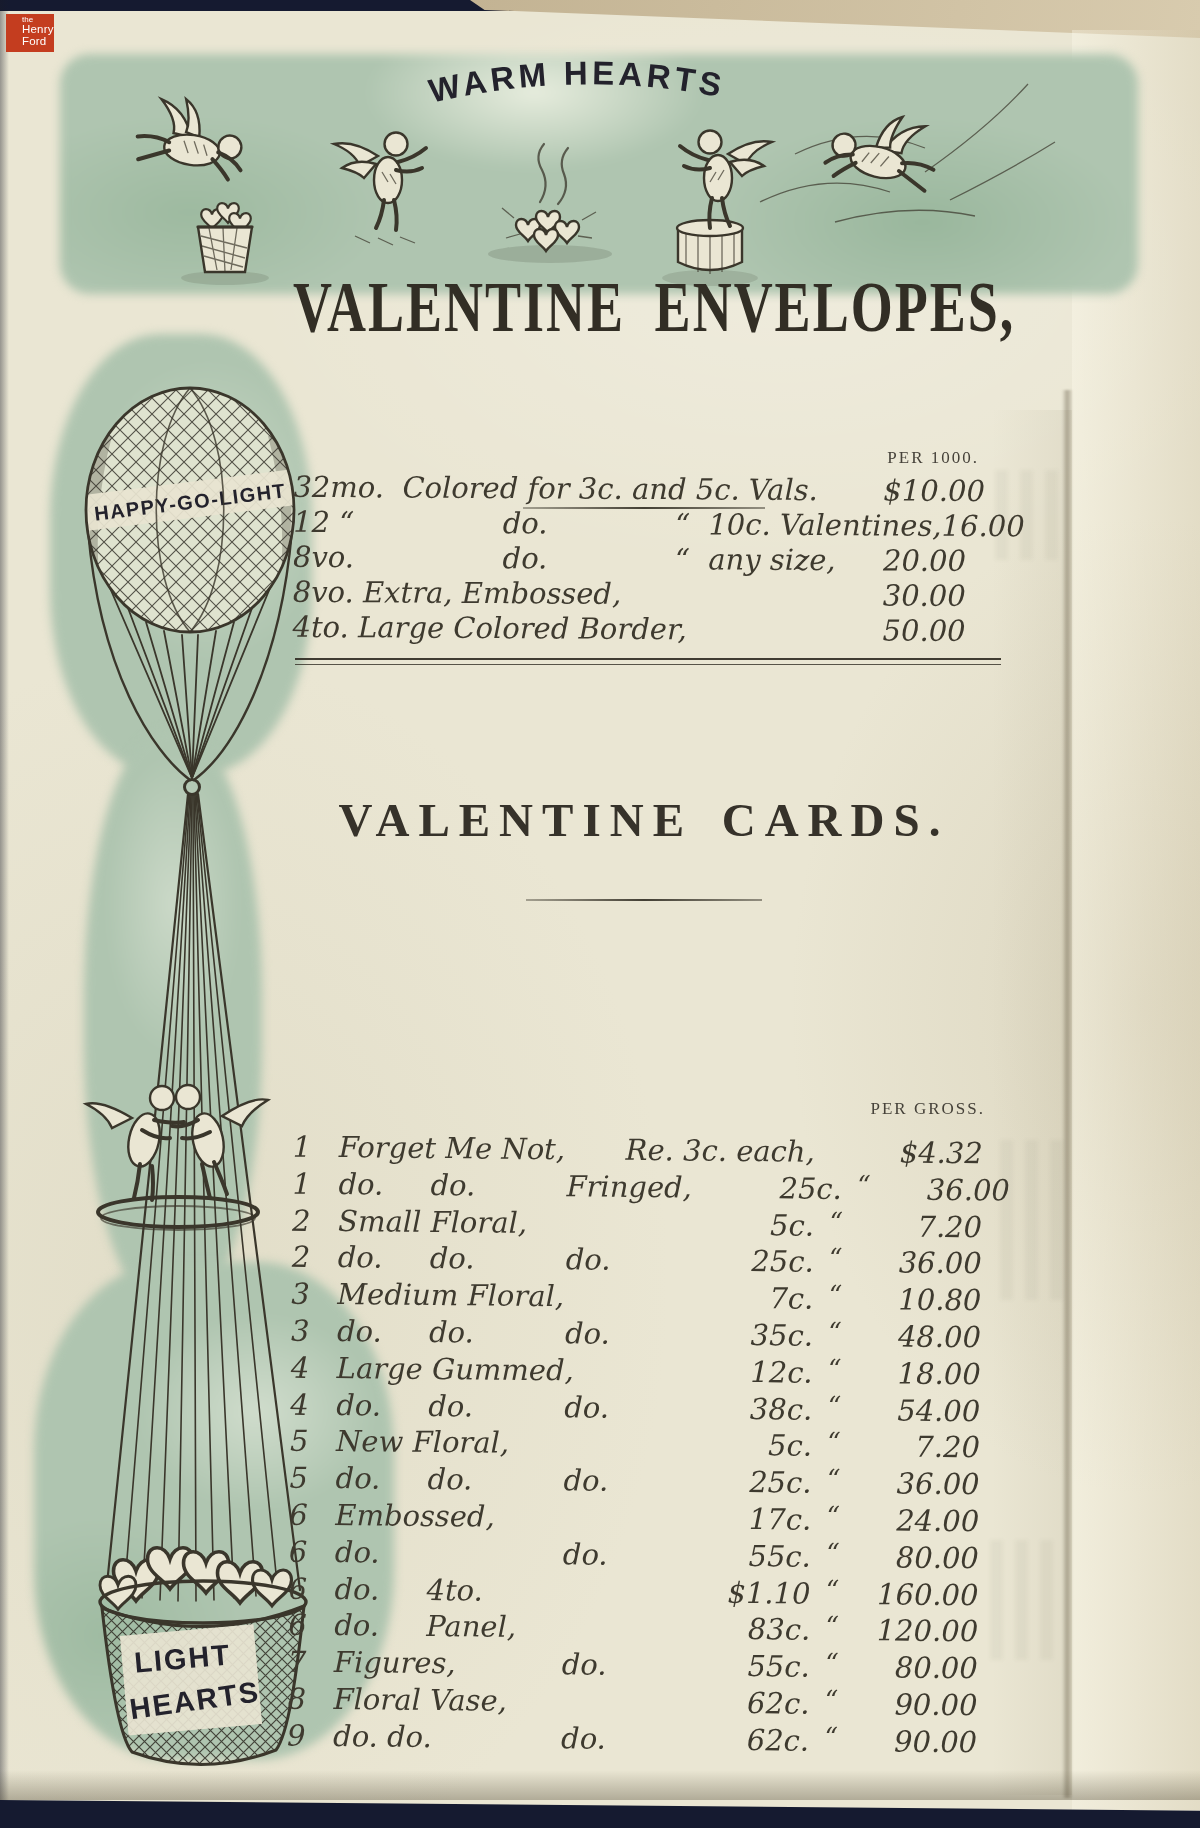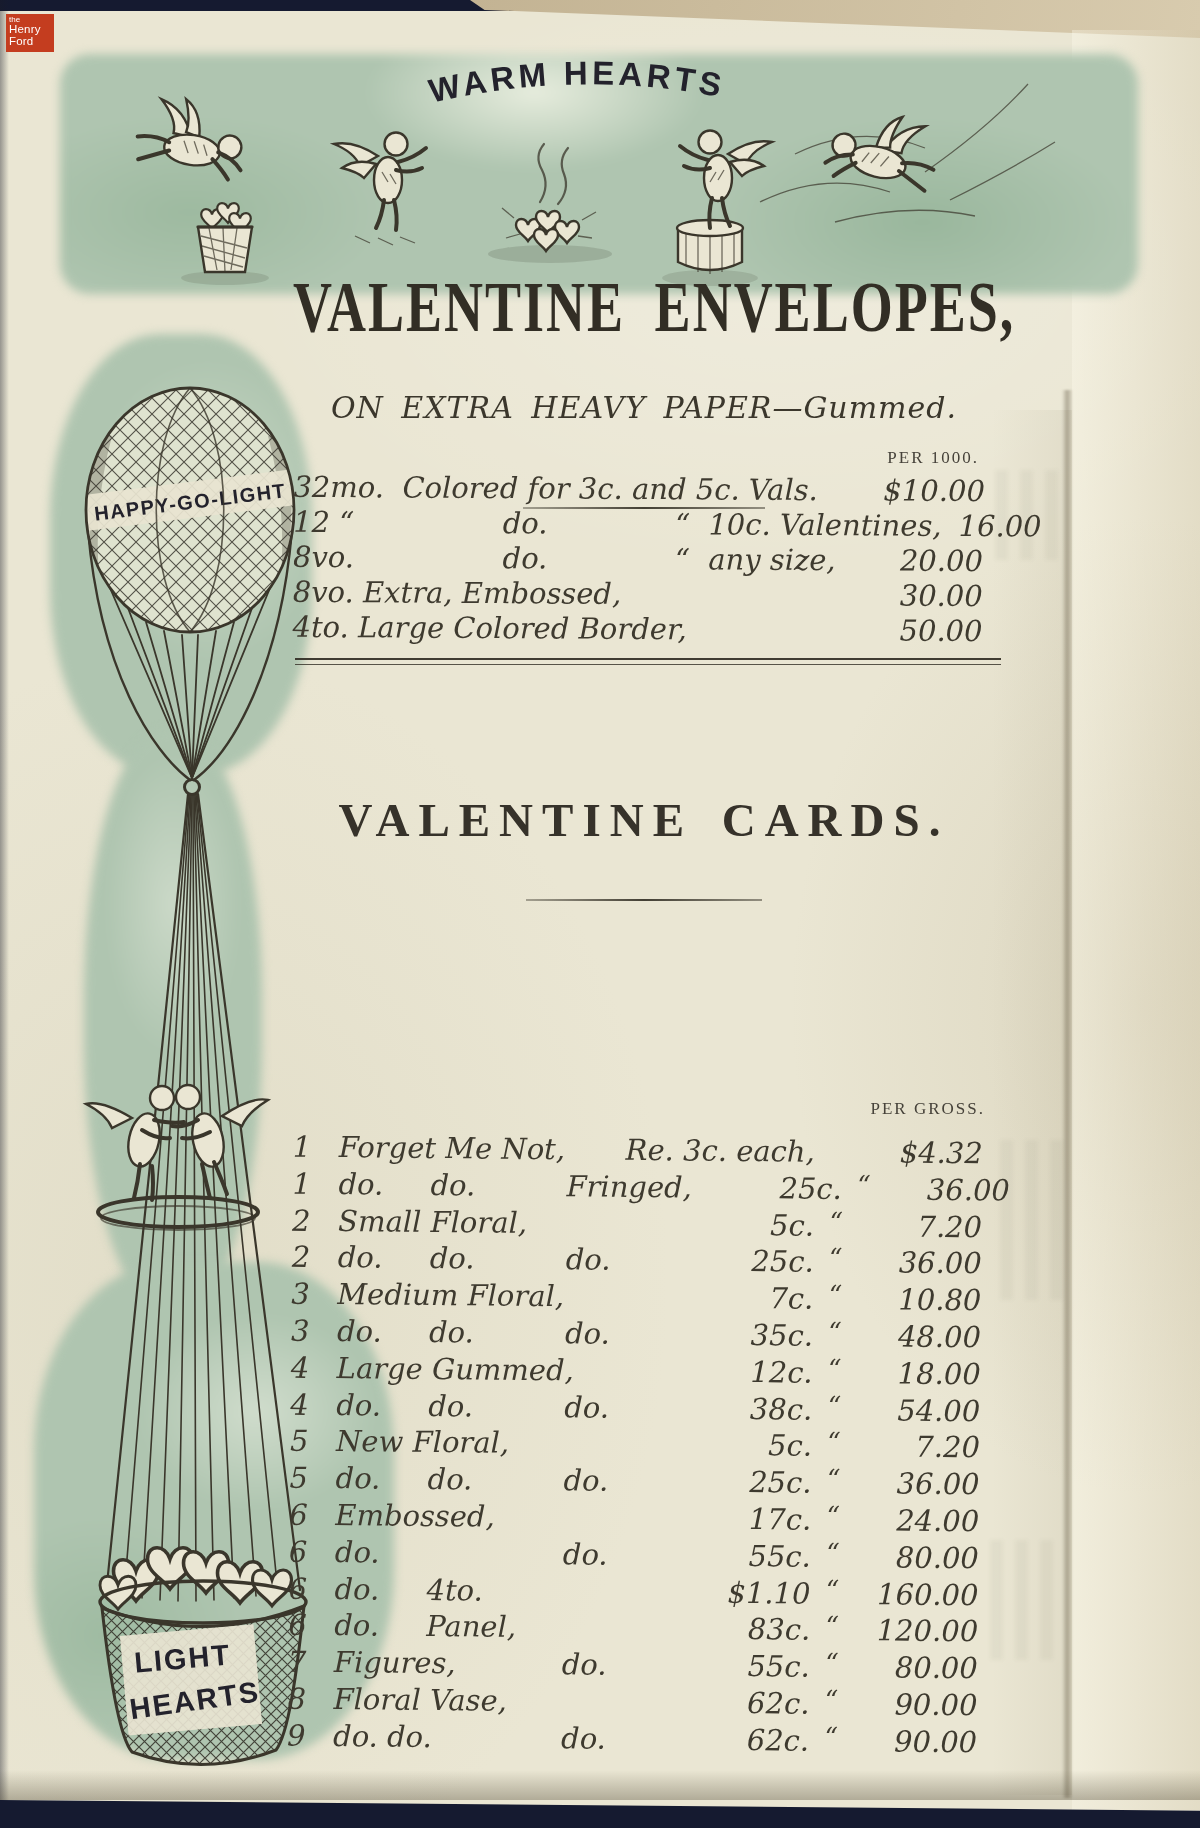--- a/index.html
+++ b/index.html
@@ -30,21 +30,21 @@
 .fold-strip{left:992px;top:410px;width:80px;height:1385px;
   background:linear-gradient(90deg,transparent,rgba(140,128,96,.10))}
 .fold-line{left:1062px;top:390px;width:10px;height:1408px;
   background:linear-gradient(90deg,transparent,rgba(80,70,48,.38),rgba(120,108,80,.12));filter:blur(1px)}
 .right-margin{left:1072px;top:30px;width:128px;height:1780px;
   background:linear-gradient(90deg,rgba(255,252,238,.35),rgba(205,192,160,.25))}
 .smudge{background:repeating-linear-gradient(90deg,rgba(95,100,78,.10) 0 13px,transparent 13px 25px);
   filter:blur(2px);opacity:.6}
 
 .logo{left:6px;top:14px;width:48px;height:38px;background:var(--logo-red);
-  color:#fff;font-family:"Liberation Sans",sans-serif;padding:2px 3px;line-height:1.0}
+  color:#fff;font-family:"Liberation Sans",sans-serif;padding:2px 16px;line-height:1.0}
 .logo .the{font-size:8px;display:block}
 .logo .big{font-size:11.5px;font-weight:normal;display:block;letter-spacing:.2px}
 
 .wash{filter:blur(5px)}
 .banner-wash{left:60px;top:54px;width:1078px;height:240px;border-radius:30px;
   background:
    radial-gradient(260px 120px at 44% 16%, rgba(233,238,223,.95), transparent 65%),
    radial-gradient(300px 150px at 80% 70%, rgba(146,178,150,.75), transparent 70%),
    radial-gradient(280px 140px at 12% 66%, rgba(150,181,153,.7), transparent 70%),
    var(--green)}
@@ -88,21 +88,21 @@
   background:linear-gradient(90deg,rgba(58,54,43,.4),rgba(58,54,43,.95),rgba(58,54,43,.5))}
 .desc{left:0;top:922px;width:700px;font-style:italic;font-size:30px;line-height:40px;
   text-align:justify;text-indent:24px;color:#3e3a2f}
 
 .env-table{left:0;top:472px;width:702px;transform:rotate(.35deg)}
 .env-row{display:grid;grid-template-columns:132px 200px 1fr 112px;height:35px;
   align-items:baseline;font-style:italic;font-size:29px;color:#3e3a2f}
 .env-row .c1{white-space:pre}
 .env-row .c2{text-align:center;white-space:nowrap}
 .env-row .c3{white-space:pre;padding-left:50px}
-.env-row .price{text-align:right;padding-right:12px;white-space:nowrap}
+.env-row .price{text-align:left;padding-right:12px;white-space:nowrap}
 .cards-table{left:0;top:1131px;width:702px;transform:rotate(.55deg);transform-origin:20% 0}
 .card-row{display:grid;grid-template-columns:46px 92px 96px 1fr 150px 44px 136px;height:36.8px;
   align-items:baseline;font-style:italic;font-size:29px;color:#3e3a2f}
 .card-row .cell{white-space:nowrap}
 .card-row .c4{padding-left:40px}
 .card-row .each{display:flex;justify-content:flex-end}
 .card-row .ditto{text-align:center;position:relative;top:-5px;font-size:26px}
 .card-row .gross{text-align:right;padding-right:12px}
 </style>
 </head>
@@ -299,21 +299,20 @@
     </g>
     <ellipse cx="150" cy="160" rx="104" ry="122" fill="none" stroke="currentColor" stroke-width="2.8"></ellipse>
     <path class="line" stroke-width="1.6" d="M 150,38 C 105,90 105,230 150,282 M 150,38 C 195,90 195,230 150,282" opacity=".8"></path>
   </g>
 </svg>
 
 <div class="abs content">
 
   <h1 class="abs h1"><span class="stretch">VALENTINE ENVELOPES,</span></h1>
 
-  <div class="abs subtitle">ON EXTRA HEAVY PAPER—Gummed.</div>
 
   <div class="abs rule-short"></div>
 
   <div class="abs per per-1000">PER 1000.</div>
 
   <div class="abs env-table">
       <div class="env-row">
         <span class="cell c1">32mo.  Colored for 3c. and 5c. Vals.</span>
         <span class="cell c2"></span>
         <span class="cell c3"></span>

